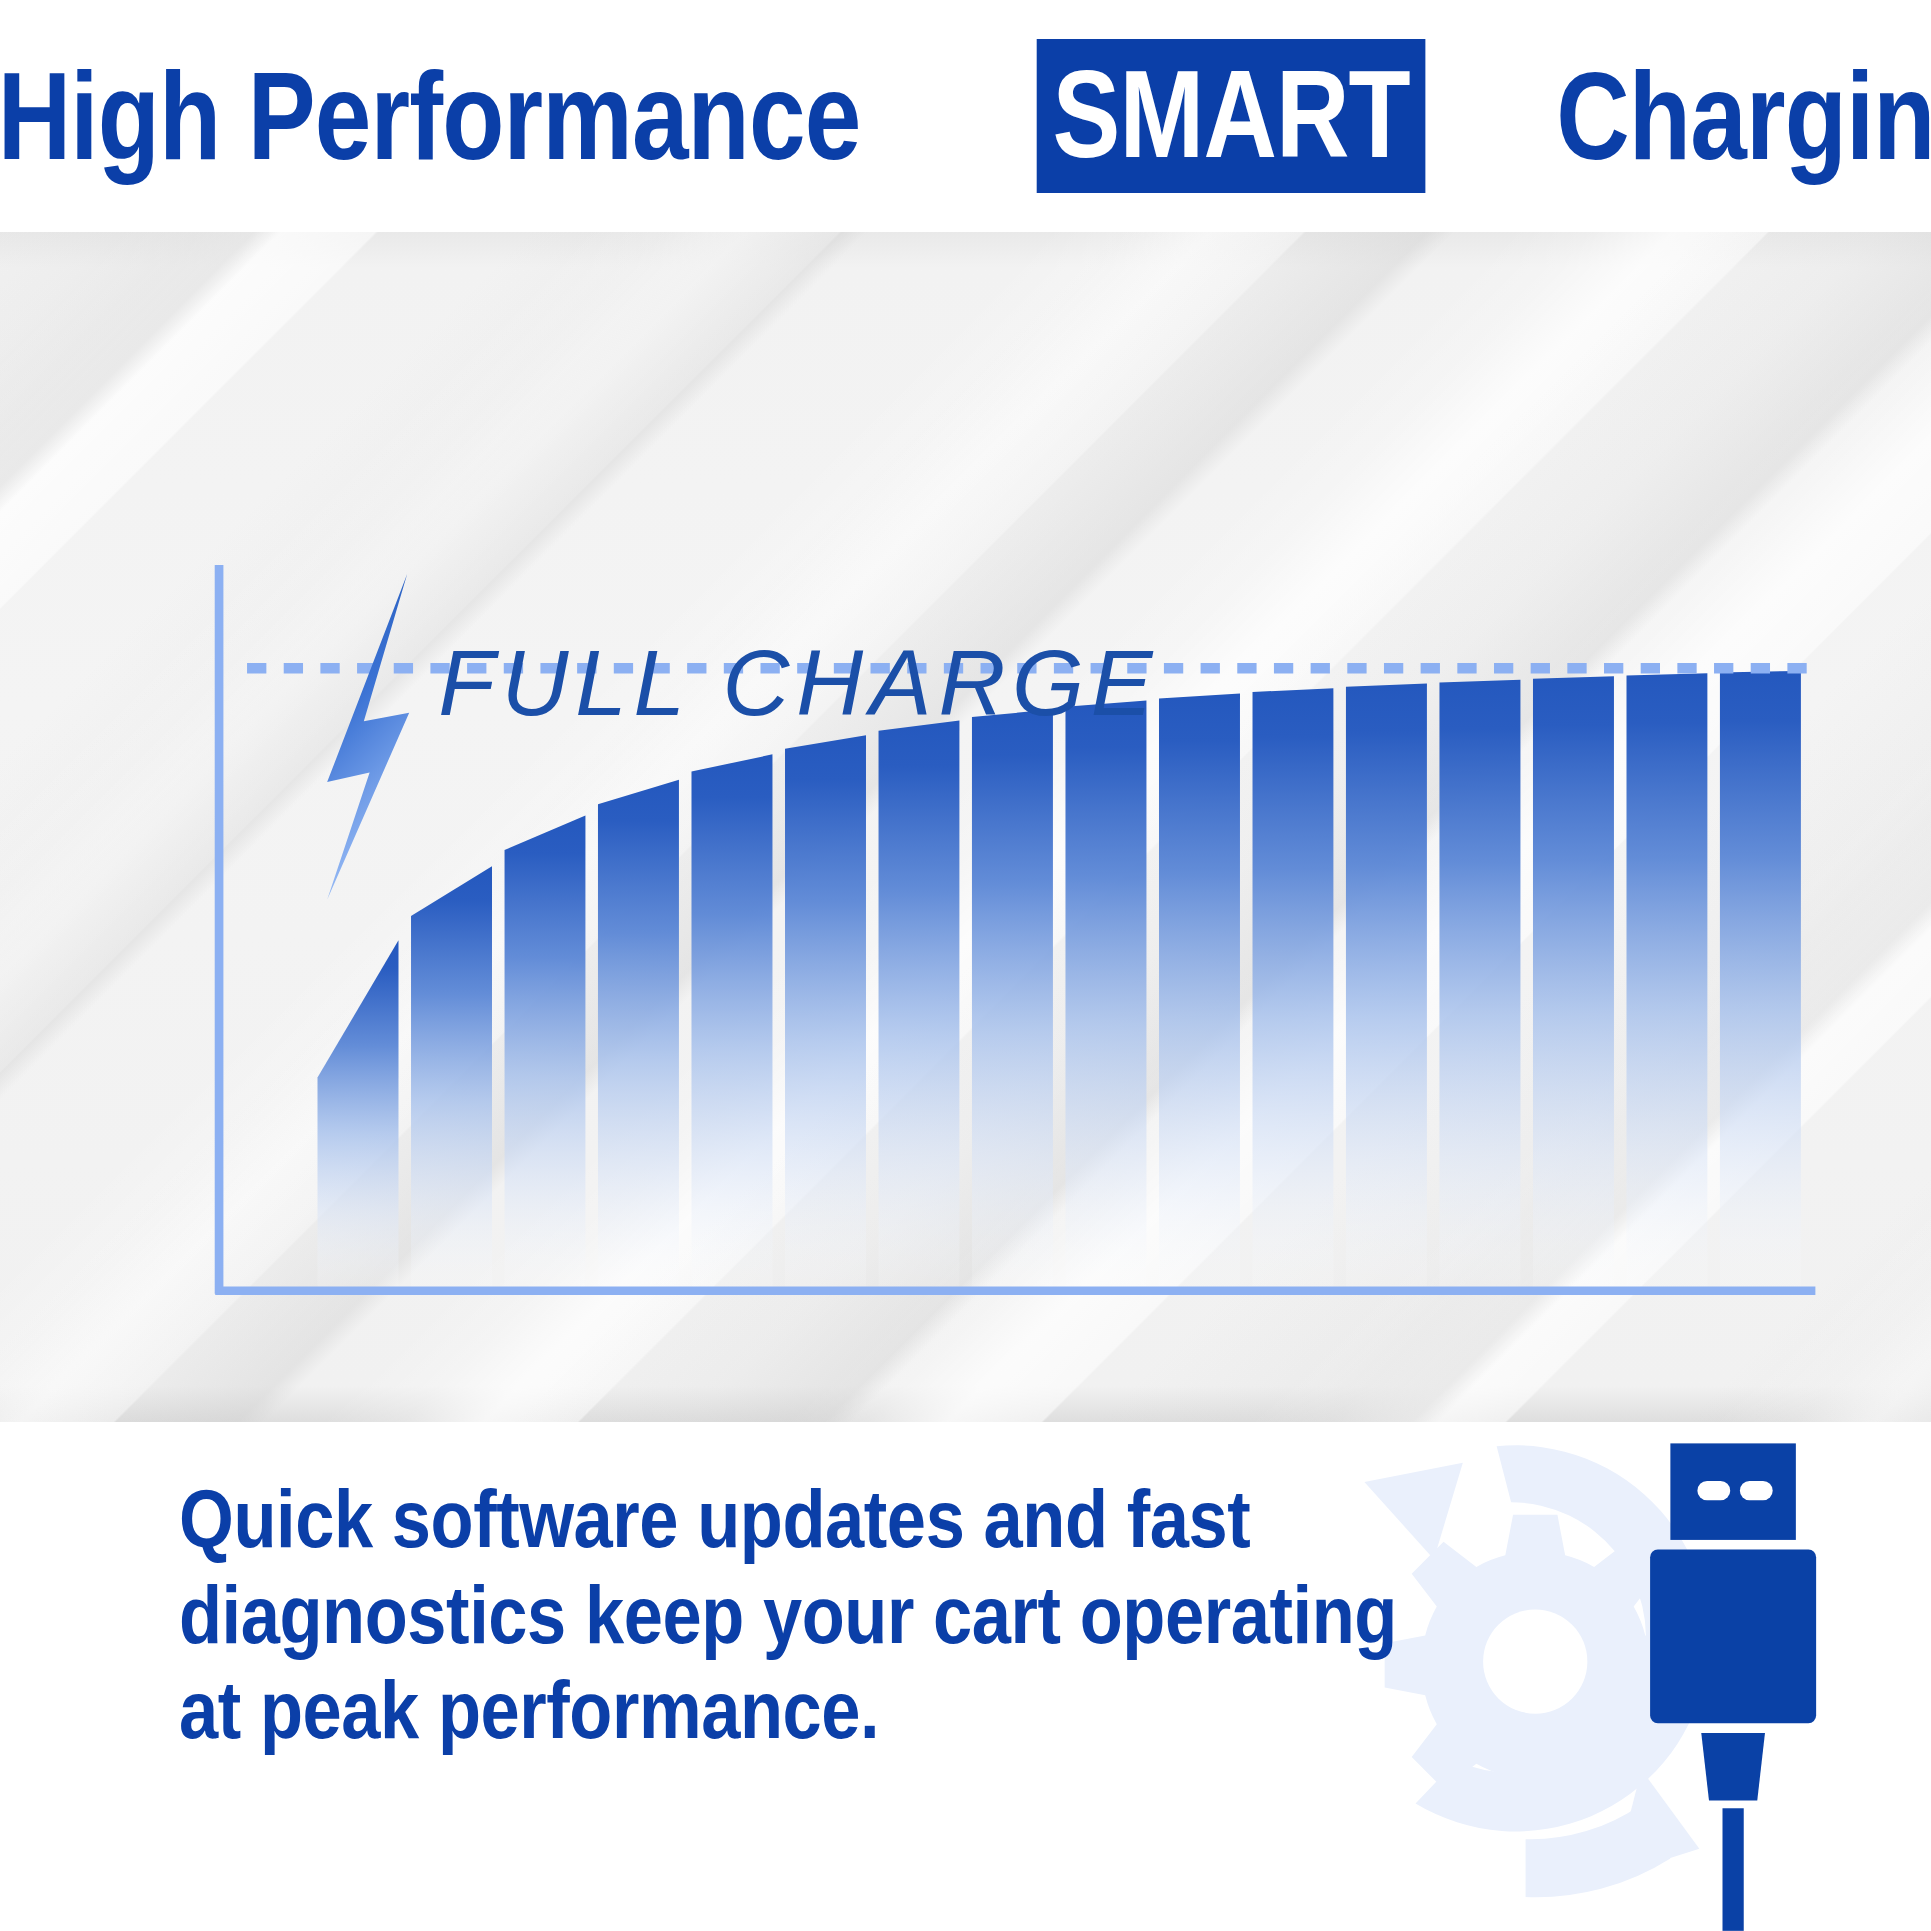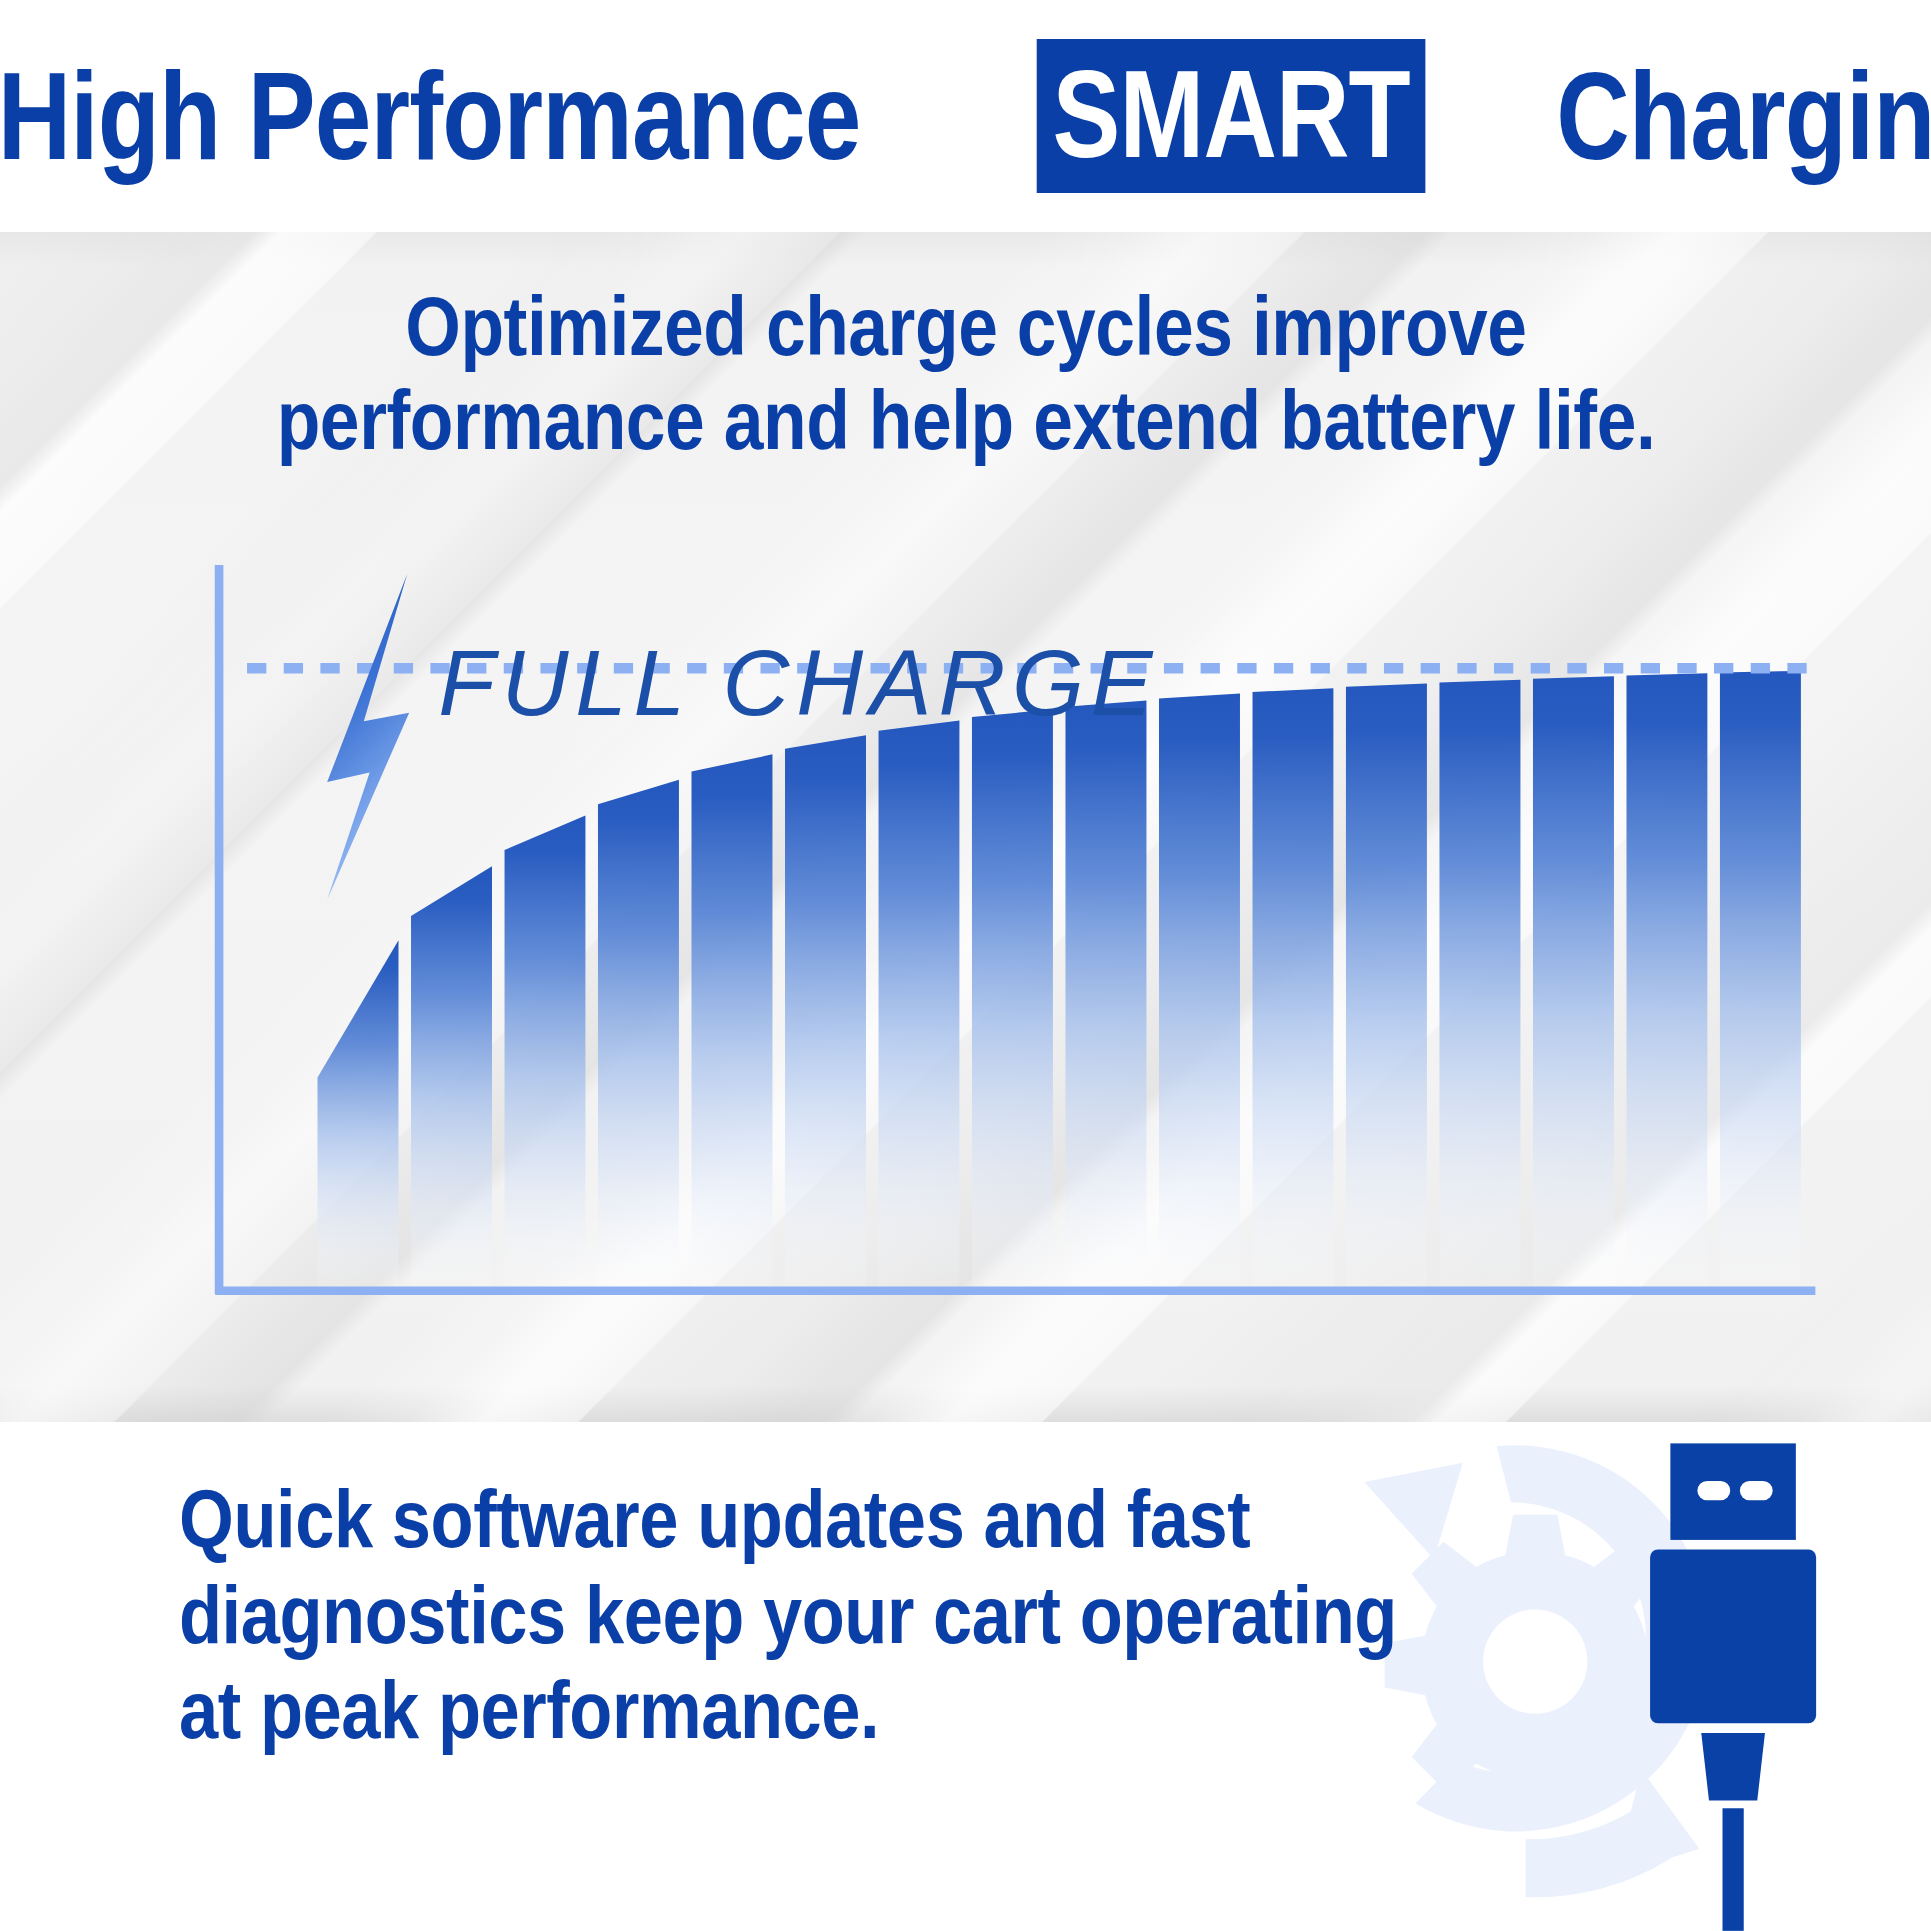--- a/index.html
+++ b/index.html
@@ -188,24 +188,20 @@
       <span class="title-word">&nbsp;</span>
       <span class="title-word">Charging</span>
     </div>
   </div>
 
   <div id="mid-panel">
     <div class="diag-stripes"></div>
     <div class="diag-stripes b"></div>
   </div>
 
-  <div id="subhead">
-    <div class="line">Optimized charge cycles improve</div>
-    <div class="line">performance and help extend battery life.</div>
-  </div>
 
   <div id="chart">
     <svg width="1931" height="1190" viewBox="0 0 2000 1233" xmlns="http://www.w3.org/2000/svg">
       <defs>
         <linearGradient id="barGrad" x1="0" y1="0" x2="0" y2="1">
           <stop offset="0%" stop-color="#2458BE" stop-opacity="1"></stop>
           <stop offset="8%" stop-color="#2A5DC1" stop-opacity="1"></stop>
           <stop offset="30%" stop-color="#5B87D6" stop-opacity="0.95"></stop>
           <stop offset="55%" stop-color="#A7C1EC" stop-opacity="0.82"></stop>
           <stop offset="78%" stop-color="#D9E4F7" stop-opacity="0.55"></stop>

